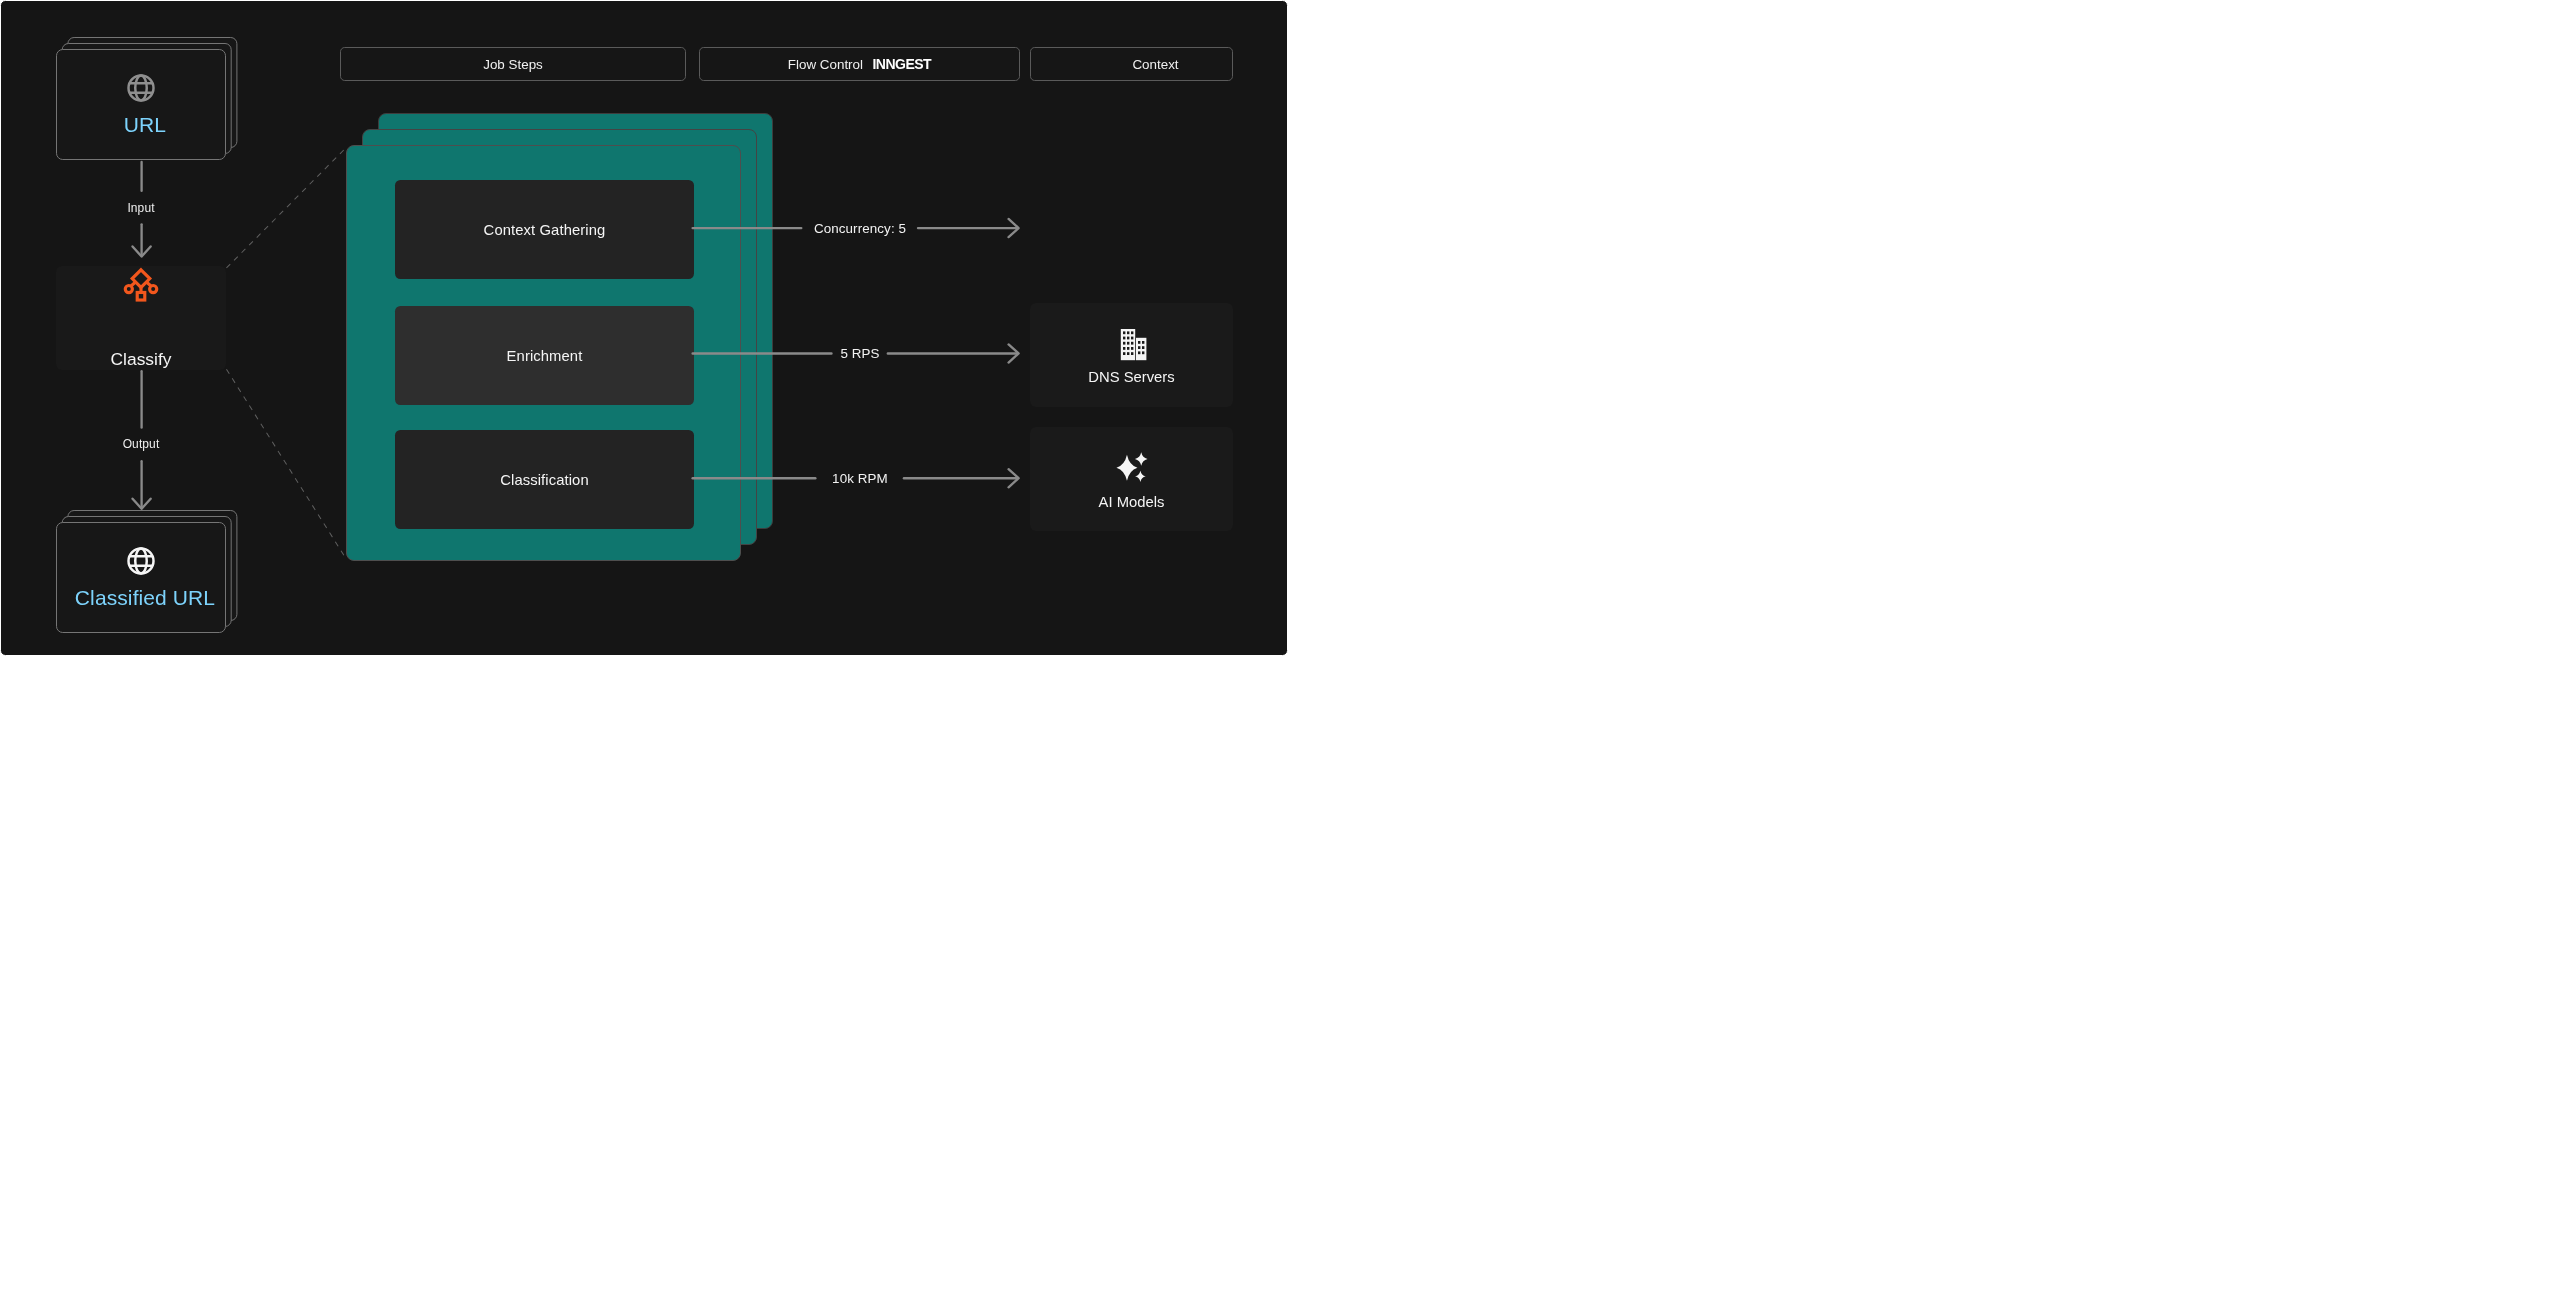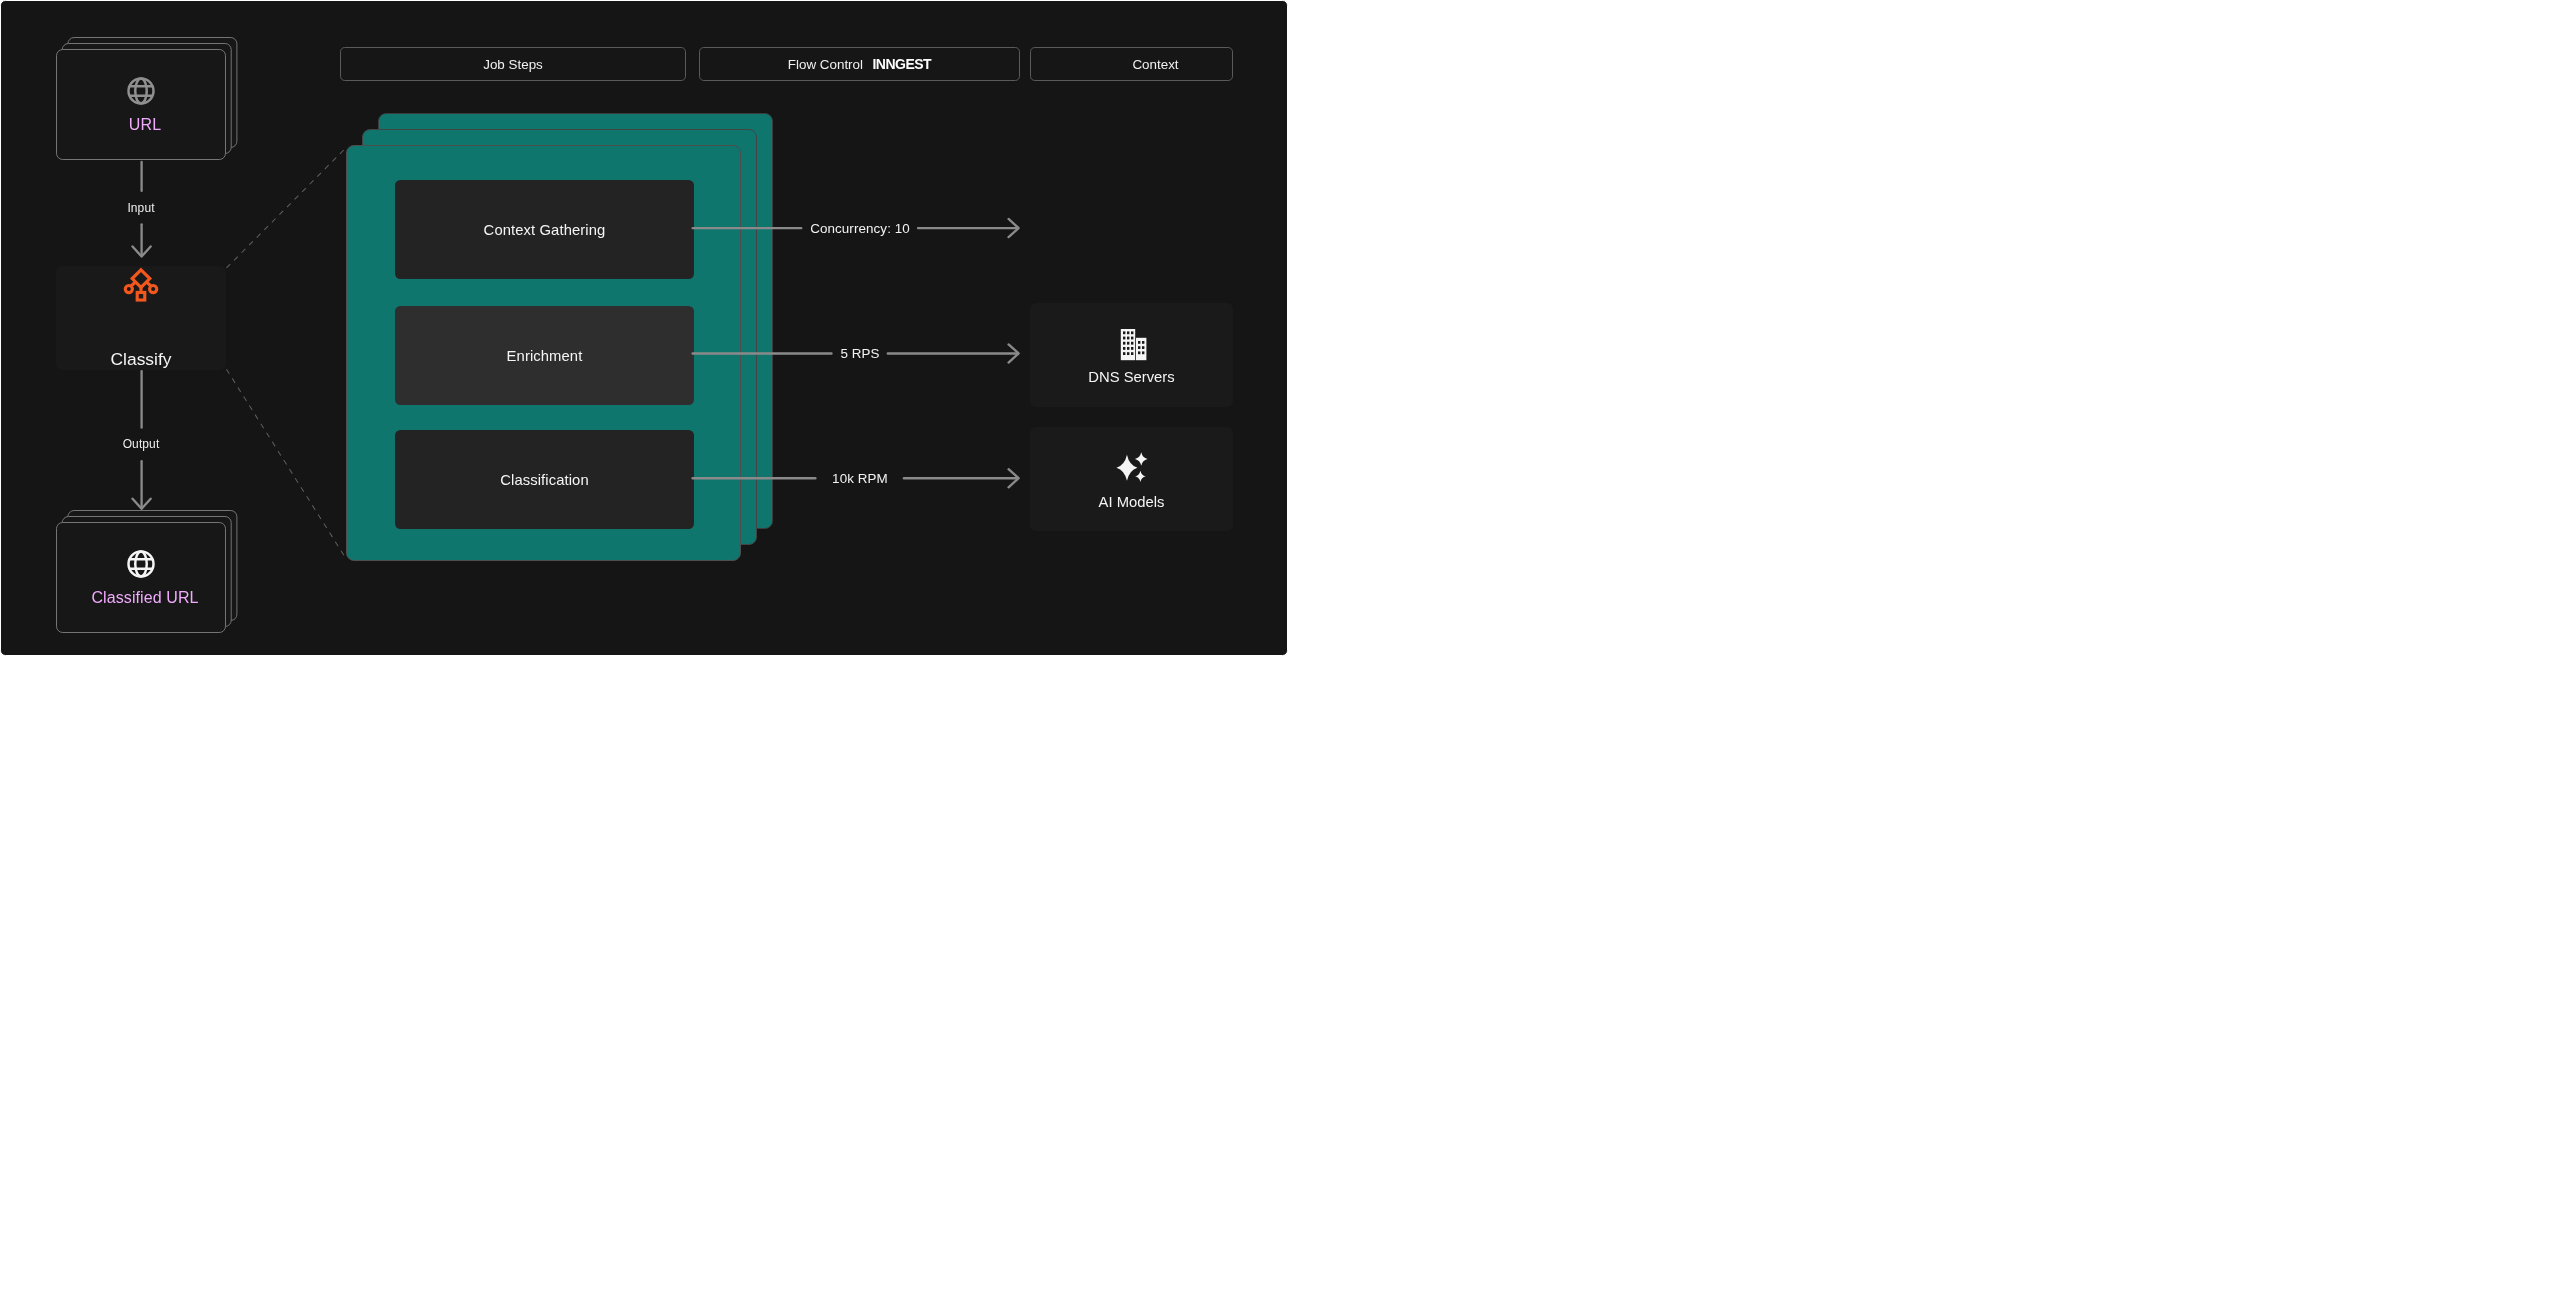--- a/index.html
+++ b/index.html
@@ -7,21 +7,21 @@
     position:relative;width:1288px;height:656px;box-sizing:border-box;
     background:#151515;border:1.3px solid #ffffff;border-radius:5.4px;overflow:hidden;
     font-family:"Liberation Sans", sans-serif;color:#f2f2f2;
   }
   
   .doc-stack{position:absolute;width:170px;height:111px;}
   .doc-layer{position:absolute;inset:0;border:1px solid #757575;border-radius:6.7px;background:#171717;}
   .doc-layer.b1{transform:translate(5.7px,-6px);}
   .doc-layer.b2{transform:translate(11.4px,-12px);}
   .doc-front{display:flex;flex-direction:column;align-items:center;justify-content:center;gap:8.7px;}
-  .doc-label{font-size:16px;letter-spacing:0.1px;color:#f0abfc;padding-left:8px;}
+  .doc-label{font-size:21px;letter-spacing:0.1px;color:#7dd3fc;padding-left:8px;}
   .globe-gray{color:#8f8f8f;}
   .globe-white{color:#f5f5f5;}
   
   .classify-node{
     position:absolute;left:55px;top:265px;width:170px;height:104px;
     background:#191919;border-radius:6px;display:flex;flex-direction:column;
     align-items:center;justify-content:space-between;gap:6px;
   }
   .classify-label{font-size:17.4px;color:#f5f5f5;}
   
@@ -209,18 +209,18 @@
     </g>
     <g stroke="#5f5f5f" stroke-width="1.5" fill="none" stroke-dasharray="8 8">
 
       <line x1="336" y1="398" x2="514" y2="219"></line>
       <line x1="336" y1="549" x2="514" y2="831"></line>
     </g>
   </svg>
 
   <div class="arrow-label lbl-small" style="left:140px;top:207px;">Input</div>
   <div class="arrow-label lbl-small" style="left:140px;top:443px;">Output</div>
-  <div class="arrow-label" style="left:859px;top:227px;">Concurrency: 10</div>
+  <div class="arrow-label" style="left:859px;top:227px;">Concurrency: 5</div>
   <div class="arrow-label" style="left:859px;top:352px;">5 RPS</div>
   <div class="arrow-label" style="left:859px;top:477px;">10k RPM</div>
 
 </div>
 
 
 </body></html>

